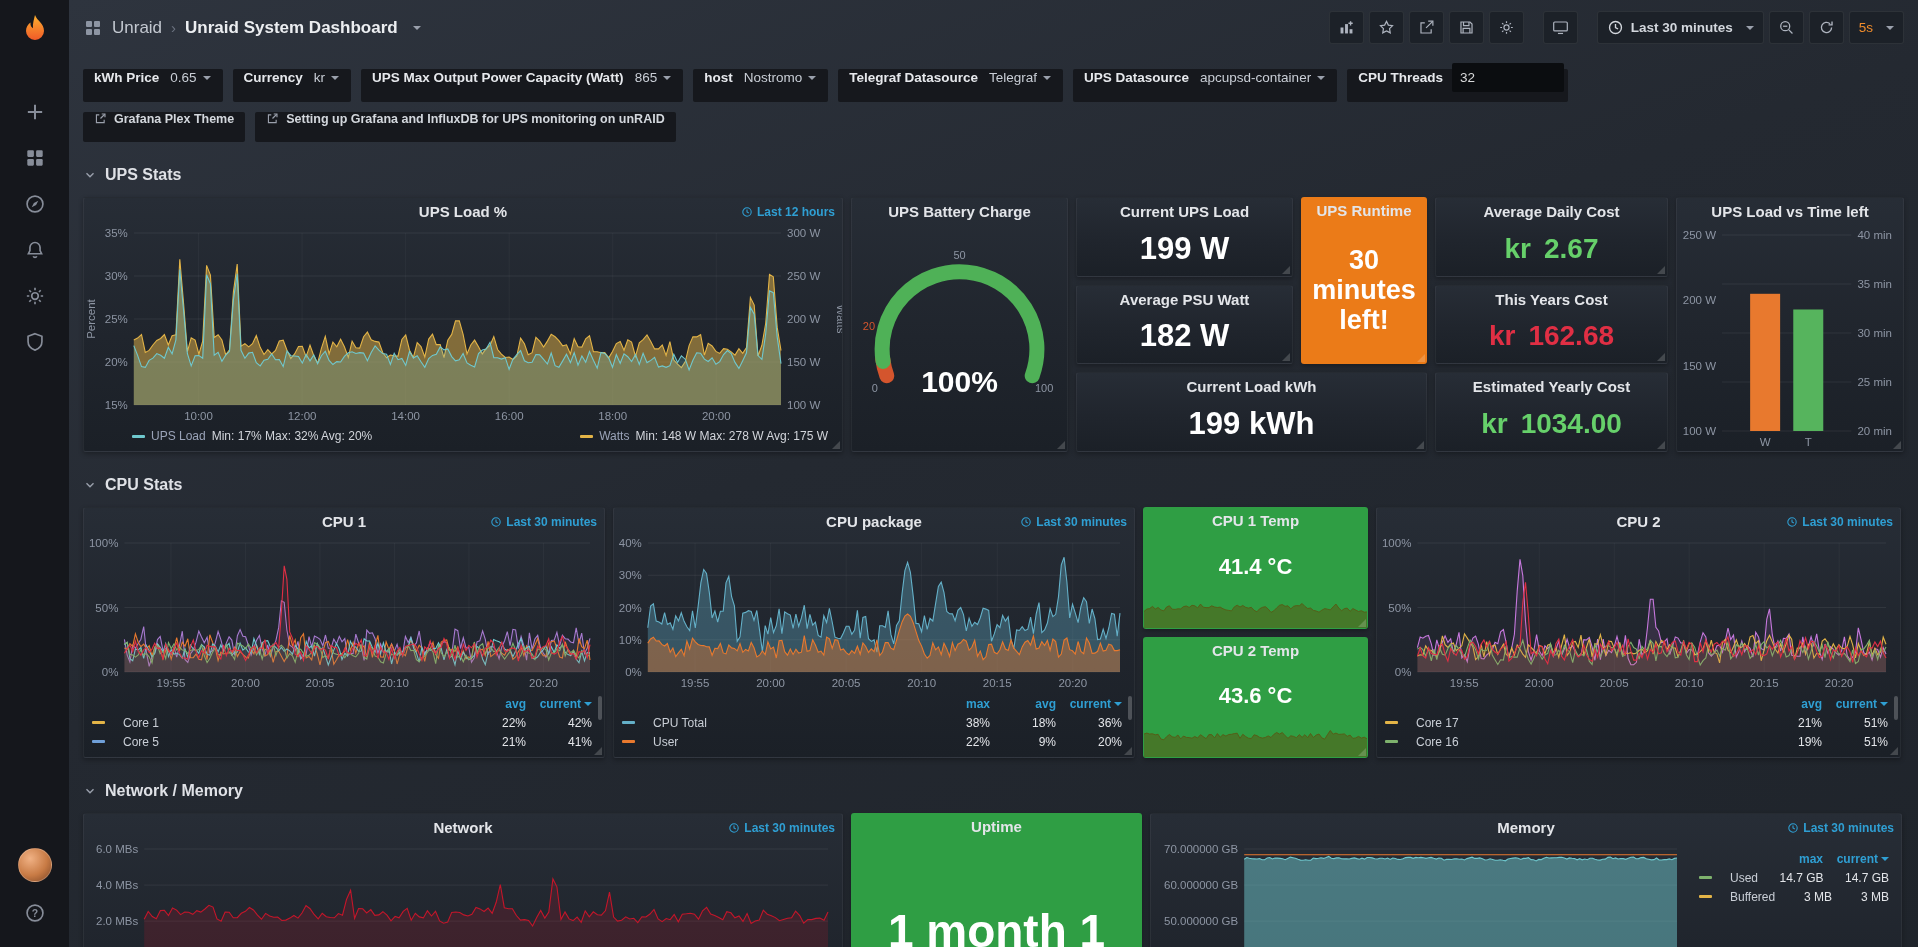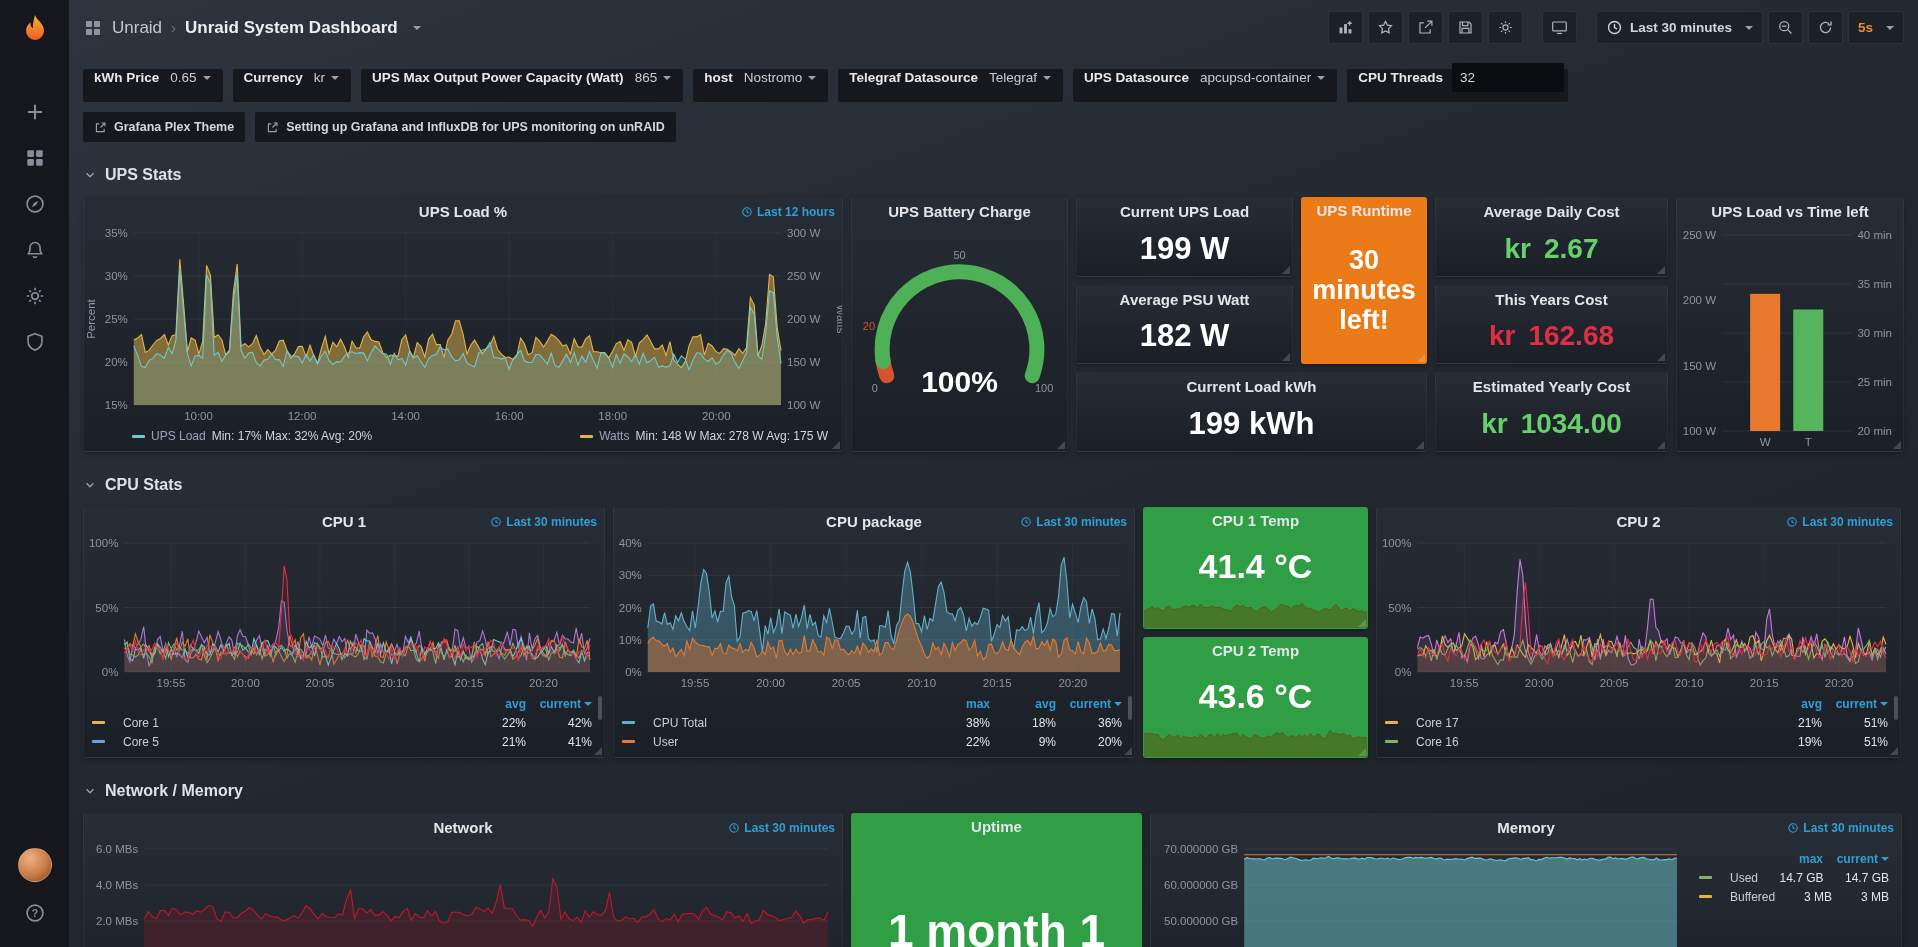--- a/index.html
+++ b/index.html
@@ -25,30 +25,30 @@
 .crumb-section{color:#c3c8d0;cursor:pointer}
 .crumb-sep{color:#6c7380;font-size:15px}
 .crumb-page{color:#eceef1;font-weight:bold;cursor:pointer}
 .caret{width:0;height:0;border-left:4px solid transparent;border-right:4px solid transparent;border-top:4px solid #9aa0ac;display:inline-block;margin-left:6px}
 .nav-right{display:flex;align-items:center;gap:5px}
 .nav-btn{height:33px;background:#1c2128;border:1px solid rgba(255,255,255,.08);border-radius:3px;display:flex;align-items:center;gap:7px;padding:0 9px;color:#aeb4bf;font-size:13.5px}
 .nav-btn.icon{width:35px;justify-content:center;padding:0}
 .nav-btn svg{width:17px;height:17px}
 .nav-gap{width:9px}
 .timepicker{color:#d3d7dd;font-weight:bold}
-.interval-label{color:#ef8c2c;font-weight:bold}
+.interval-label{color:#ef8c2c;font-weight:normal}
 
 .submenu{padding:14px 14px 0;flex-shrink:0}
 .var-row{display:flex;gap:10px;align-items:center}
 .var-row.links{margin-top:10px}
 .var-pill{height:33px;background:#16181d;border-radius:2px;display:flex;align-items:center;padding:0 2px 16px 11px;cursor:pointer}
 .var-label{font-weight:bold;color:#e6e8ec;font-size:13.5px;padding-right:9px;white-space:nowrap}
 .var-value{color:#c9ced6;font-size:13.5px;display:flex;align-items:center;padding:0 10px 0 2px;white-space:nowrap}
 .var-input{width:112px;height:29px;background:#0b0d10;border-radius:2px;margin-right:2px;display:flex;align-items:center;padding:0 8px;color:#d8d9da;font-size:13.5px}
-.dash-link{height:30px;background:#16181d;border-radius:2px;display:flex;align-items:center;gap:7px;padding:0 11px;color:#d3d7dd;font-size:12.5px;font-weight:bold;cursor:pointer}
+.dash-link{height:30px;background:#16181d;border-radius:2px;display:flex;align-items:flex-start;gap:7px;padding:0 11px;color:#d3d7dd;font-size:12.5px;font-weight:bold;cursor:pointer}
 .dash-link svg{width:13px;height:13px;color:#9aa0ac}
 
 .dash{flex:1;min-height:0;padding:0 14px}
 .sec-header{display:flex;align-items:center;gap:8px;font-size:16px;font-weight:bold;color:#dfe1e6;margin:24px 0 13px;cursor:pointer}
 .sec-header svg{width:14px;height:14px;color:#9aa0ac}
 .row{display:flex;gap:8px}
 .row>*{flex-shrink:0}
 .col{display:flex;flex-direction:column;gap:8px}
 .cluster{width:351px;display:grid;grid-template-columns:217px 126px;grid-template-rows:80px 79px 80px;gap:8px}
 .panel{background:linear-gradient(180deg,#272d36 0%,#20252d 55%,#1b2027 100%);border:1px solid rgba(255,255,255,.05);border-radius:3px;box-shadow:0 2px 5px rgba(0,0,0,.3);display:flex;flex-direction:column;position:relative}
@@ -73,21 +73,21 @@
 .lname{flex:1;display:flex;align-items:center;gap:18px;color:#c9ced6;cursor:pointer}
 .lcell{width:66px;text-align:right;color:#e3e5e9}
 .lheadcell{color:#2f9fd3;font-weight:bold;display:inline-flex;justify-content:flex-end;align-items:center;cursor:pointer}
 .lheadcell .caret{margin-left:3px;border-top-color:#2f9fd3}
 .legend-sb{position:absolute;right:2px;top:4px;width:4px;height:24px;border-radius:2px;background:rgba(255,255,255,.22)}
 
 .stat-val{flex:1;display:flex;align-items:center;justify-content:center;font-size:31px;font-weight:bold;color:#fff;padding-bottom:4px}
 .stat-val.cost{font-size:28px;gap:13px}
 .big-val{flex:1;display:flex;align-items:center;justify-content:center;text-align:center;font-weight:bold;color:#fff}
 .runtime-val{font-size:27px;line-height:1.12;padding:0 6px 8px}
-.temp-val{font-size:34px;padding-bottom:30px}
+.temp-val{font-size:22px;padding-bottom:30px}
 .uptime-val{font-size:46px;align-items:flex-start;padding-top:64px}
 .sparkwrap{position:absolute;left:1px;right:1px;bottom:1px;height:44px}
 </style>
 </head>
 <body>
 
 <div class="app">
 
   <aside class="sidebar">
     <button class="logo">

